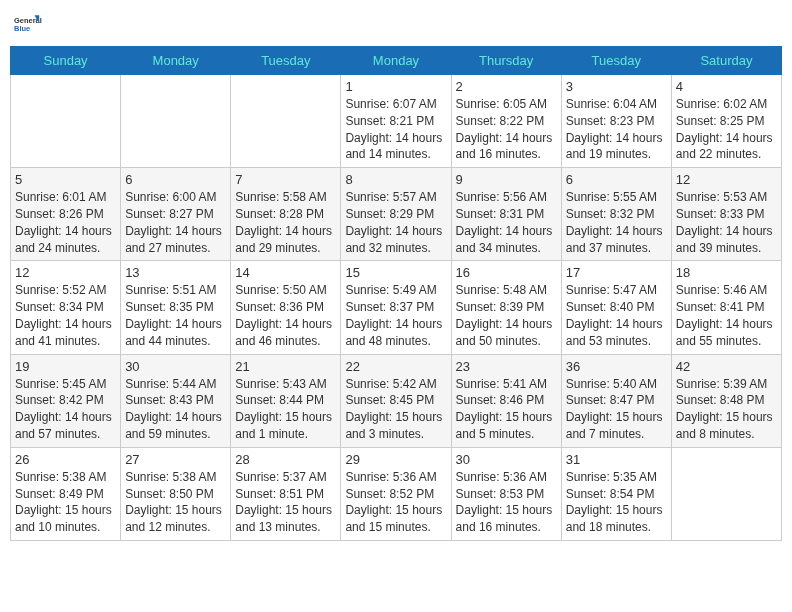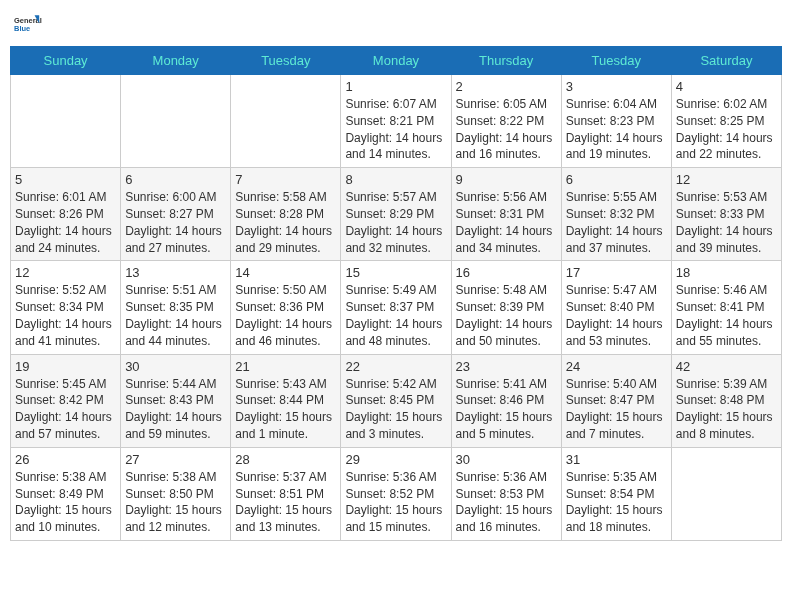--- a/index.html
+++ b/index.html
@@ -206,21 +206,21 @@
         </td>
         <td>
           <span class="day-number">22</span>
           <div class="day-info">Sunrise: 5:42 AM<br>Sunset: 8:45 PM<br>Daylight: 15 hours and 3 minutes.</div>
         </td>
         <td>
           <span class="day-number">23</span>
           <div class="day-info">Sunrise: 5:41 AM<br>Sunset: 8:46 PM<br>Daylight: 15 hours and 5 minutes.</div>
         </td>
         <td>
-          <span class="day-number">24</span>
+          <span class="day-number">36</span>
           <div class="day-info">Sunrise: 5:40 AM<br>Sunset: 8:47 PM<br>Daylight: 15 hours and 7 minutes.</div>
         </td>
         <td>
           <span class="day-number">42</span>
           <div class="day-info">Sunrise: 5:39 AM<br>Sunset: 8:48 PM<br>Daylight: 15 hours and 8 minutes.</div>
         </td>
       </tr>
       <tr>
         <td>
           <span class="day-number">26</span>

